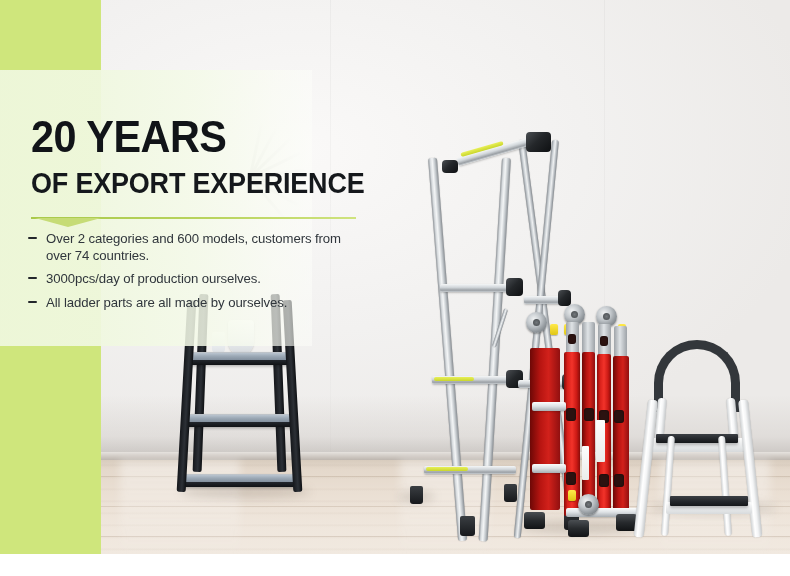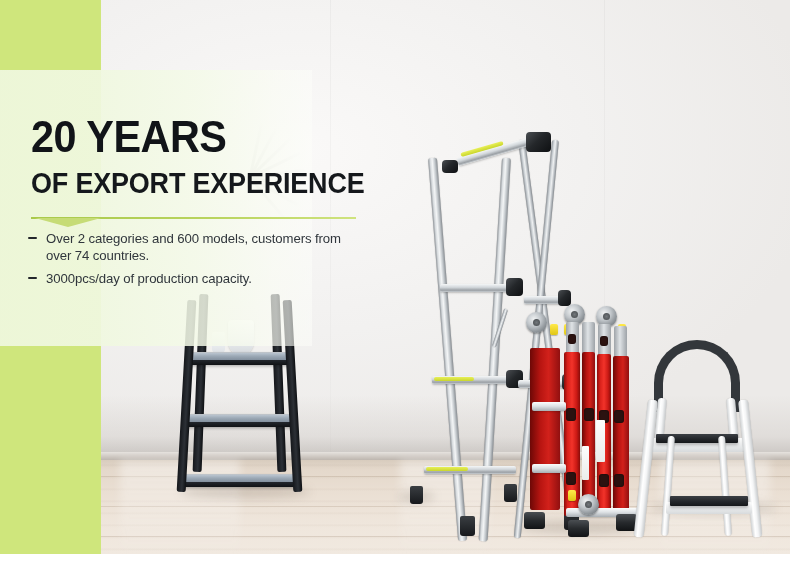--- a/index.html
+++ b/index.html
@@ -604,17 +604,21 @@
     <div id="divider-chevron"></div>
   </div>
 
   <ul id="bullets">
     <li>
       <span class="dash"></span>
       <span>Over 2 categories and 600 models, customers from over 74 countries.</span>
     </li>
     <li>
       <span class="dash"></span>
-      <span>3000pcs/day of production capacity.</span>
+      <span>3000pcs/day of production ourselves.</span>
+    </li>
+    <li>
+      <span class="dash"></span>
+      <span>All ladder parts are all made by ourselves.</span>
     </li>
   </ul>
 
 </div>
 
 </body></html>

